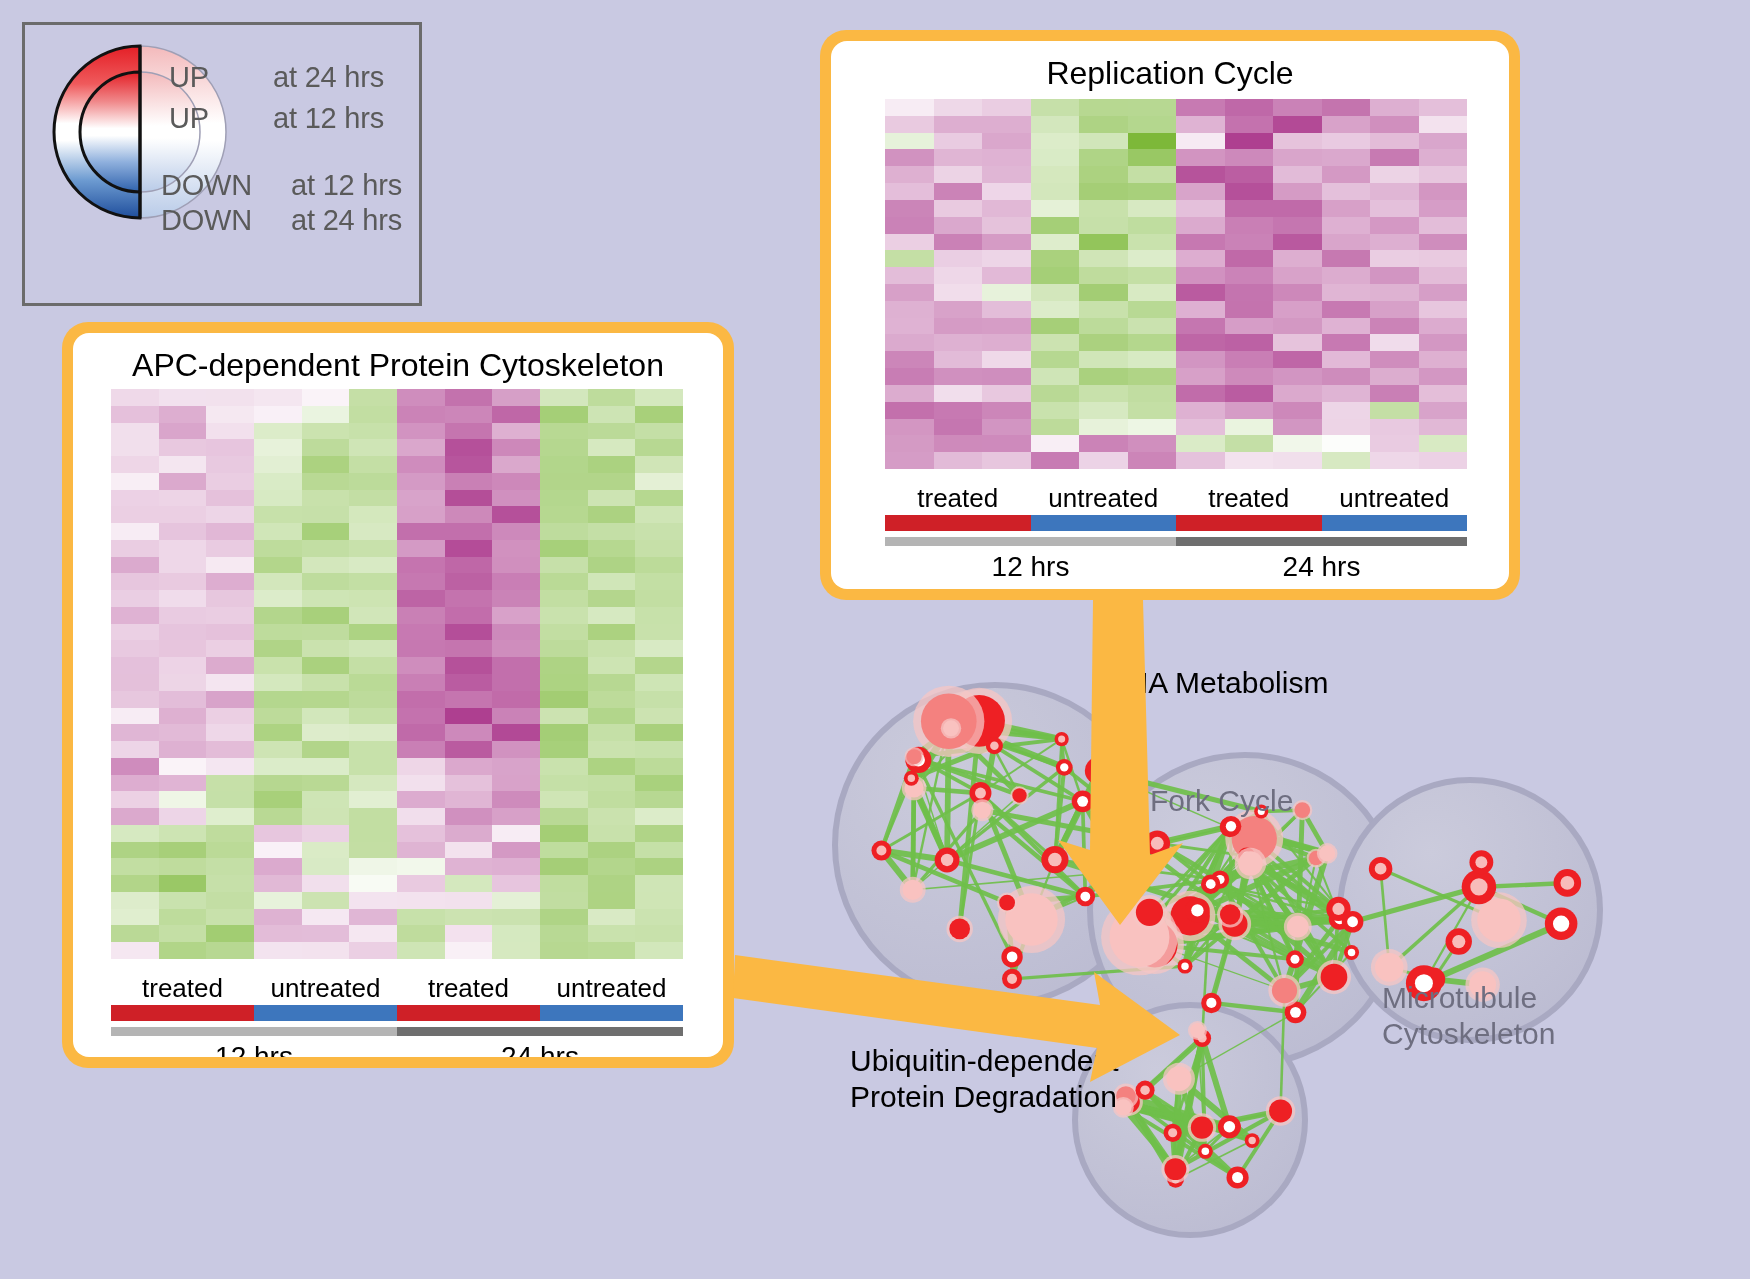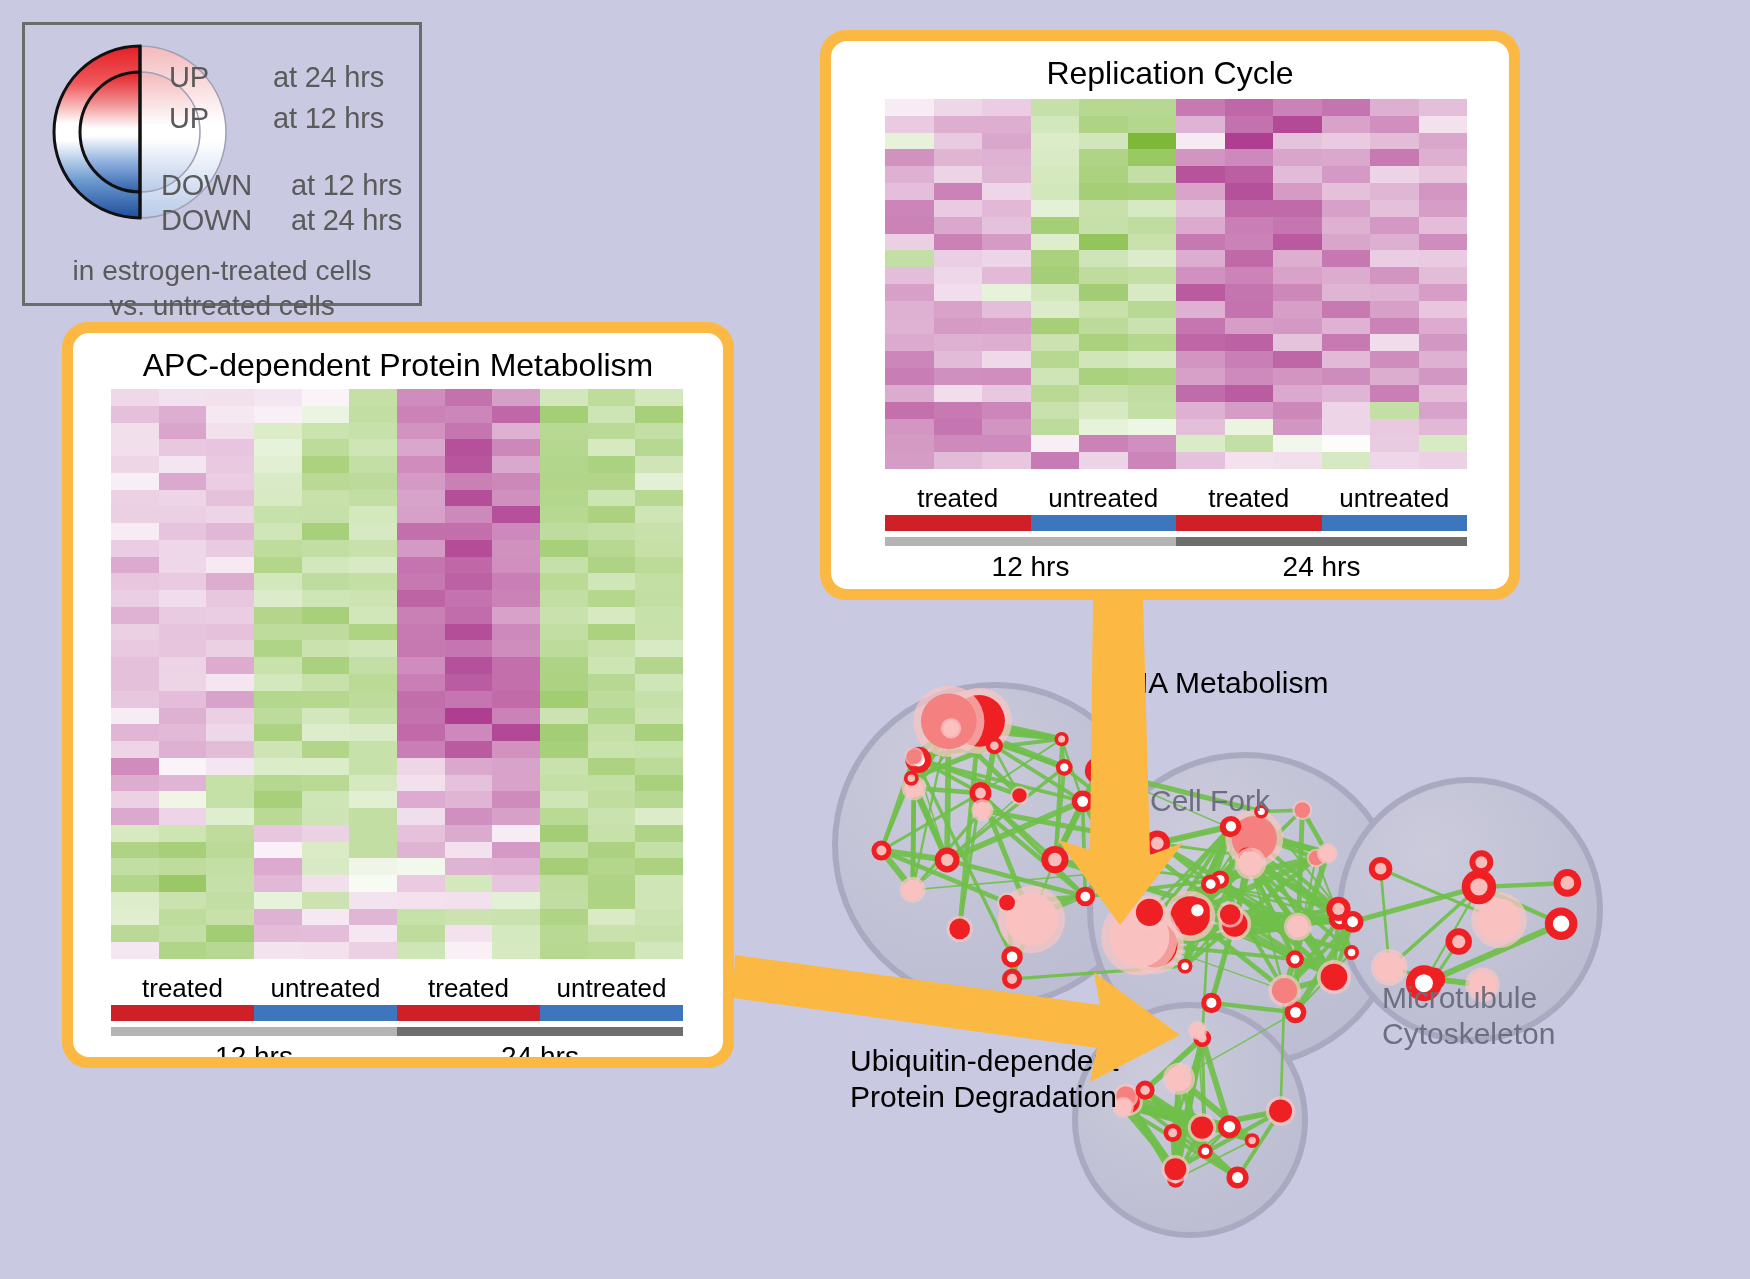--- a/index.html
+++ b/index.html
@@ -116,21 +116,20 @@
       <line x1="89" y1="3" x2="89" y2="175" stroke="#111" stroke-width="3"></line>
     </svg>
     <div class="key-txt" id="k-up24">UP</div>
     <div class="key-txt" id="k-at24a">at 24 hrs</div>
     <div class="key-txt" id="k-up12">UP</div>
     <div class="key-txt" id="k-at12a">at 12 hrs</div>
     <div class="key-txt" id="k-dn12">DOWN</div>
     <div class="key-txt" id="k-at12b">at 12 hrs</div>
     <div class="key-txt" id="k-dn24">DOWN</div>
     <div class="key-txt" id="k-at24b">at 24 hrs</div>
-    <div id="k-note">in estrogen-treated cells<br>vs. untreated cells</div>
   </div>
 
 
   <div class="panel" id="rep-panel">
     <div class="panel-inner">
       <div class="panel-title">Replication Cycle</div>
       <div class="hm" id="hm-rep" style="left: 54px; top: 58px; width: 582px; height: 370px; grid-template-columns: repeat(12, 1fr); grid-template-rows: repeat(22, 1fr);">
           <div style="background: rgb(247, 236, 244);"></div>
           <div style="background: rgb(238, 216, 232);"></div>
           <div style="background: rgb(234, 205, 226);"></div>
@@ -416,21 +415,21 @@
         <div class="time-labels" id="rep-time" style="top: 68px;">
             <span>12 hrs</span>
             <span>24 hrs</span>
           </div>
       </div>
     </div>
   </div>
 
   <div class="panel" id="apc-panel">
     <div class="panel-inner">
-      <div class="panel-title">APC-dependent Protein Metabolism</div>
+      <div class="panel-title">APC-dependent Protein Cytoskeleton</div>
       <div class="hm" id="hm-apc" style="left: 38px; top: 56px; width: 572px; height: 570px; grid-template-columns: repeat(12, 1fr); grid-template-rows: repeat(34, 1fr);">
           <div style="background: rgb(239, 217, 233);"></div>
           <div style="background: rgb(242, 225, 238);"></div>
           <div style="background: rgb(242, 225, 237);"></div>
           <div style="background: rgb(244, 230, 240);"></div>
           <div style="background: rgb(250, 243, 248);"></div>
           <div style="background: rgb(197, 223, 166);"></div>
           <div style="background: rgb(207, 141, 189);"></div>
           <div style="background: rgb(195, 114, 173);"></div>
           <div style="background: rgb(214, 159, 199);"></div>
@@ -1446,21 +1445,21 @@
           <circle cx="355.0518848687304" cy="470.1561444784491" r="4.768747635078033" fill="#f8bcba"></circle>
         </g>
         <g>
           <circle cx="462.1602643097206" cy="520.561425105393" r="7.418318204776532" fill="#ee2024"></circle>
           <circle cx="462.1602643097206" cy="520.561425105393" r="3.709159102388266" fill="#f8bcba"></circle>
         </g>
       </g>
   </svg>
 
   <div class="cluster-lab" id="lab-dna">DNA Metabolism</div>
-  <div class="cluster-lab" id="lab-cc">Cell Fork</div>
+  <div class="cluster-lab" id="lab-cc">Fork Cycle</div>
   <div class="cluster-lab" id="lab-mt">Microtubule<br>Cytoskeleton</div>
   <div class="cluster-lab" id="lab-ub">Ubiquitin-dependent<br>Protein Degradation</div>
 
   <svg id="arrows" viewBox="0 0 1750 1279">
     <path fill="#fbb843" d="M1093 600 L1143 600 L1150 855 L1183 843 L1120 925 L1058 840 L1090 850 Z"></path>
     <path fill="#fbb843" d="M735 955 L1100 1005 L1094 972 L1180 1035 L1090 1082 L1097 1048 L733 998 Z"></path>
   </svg>
 </div>
 
 </body></html>

